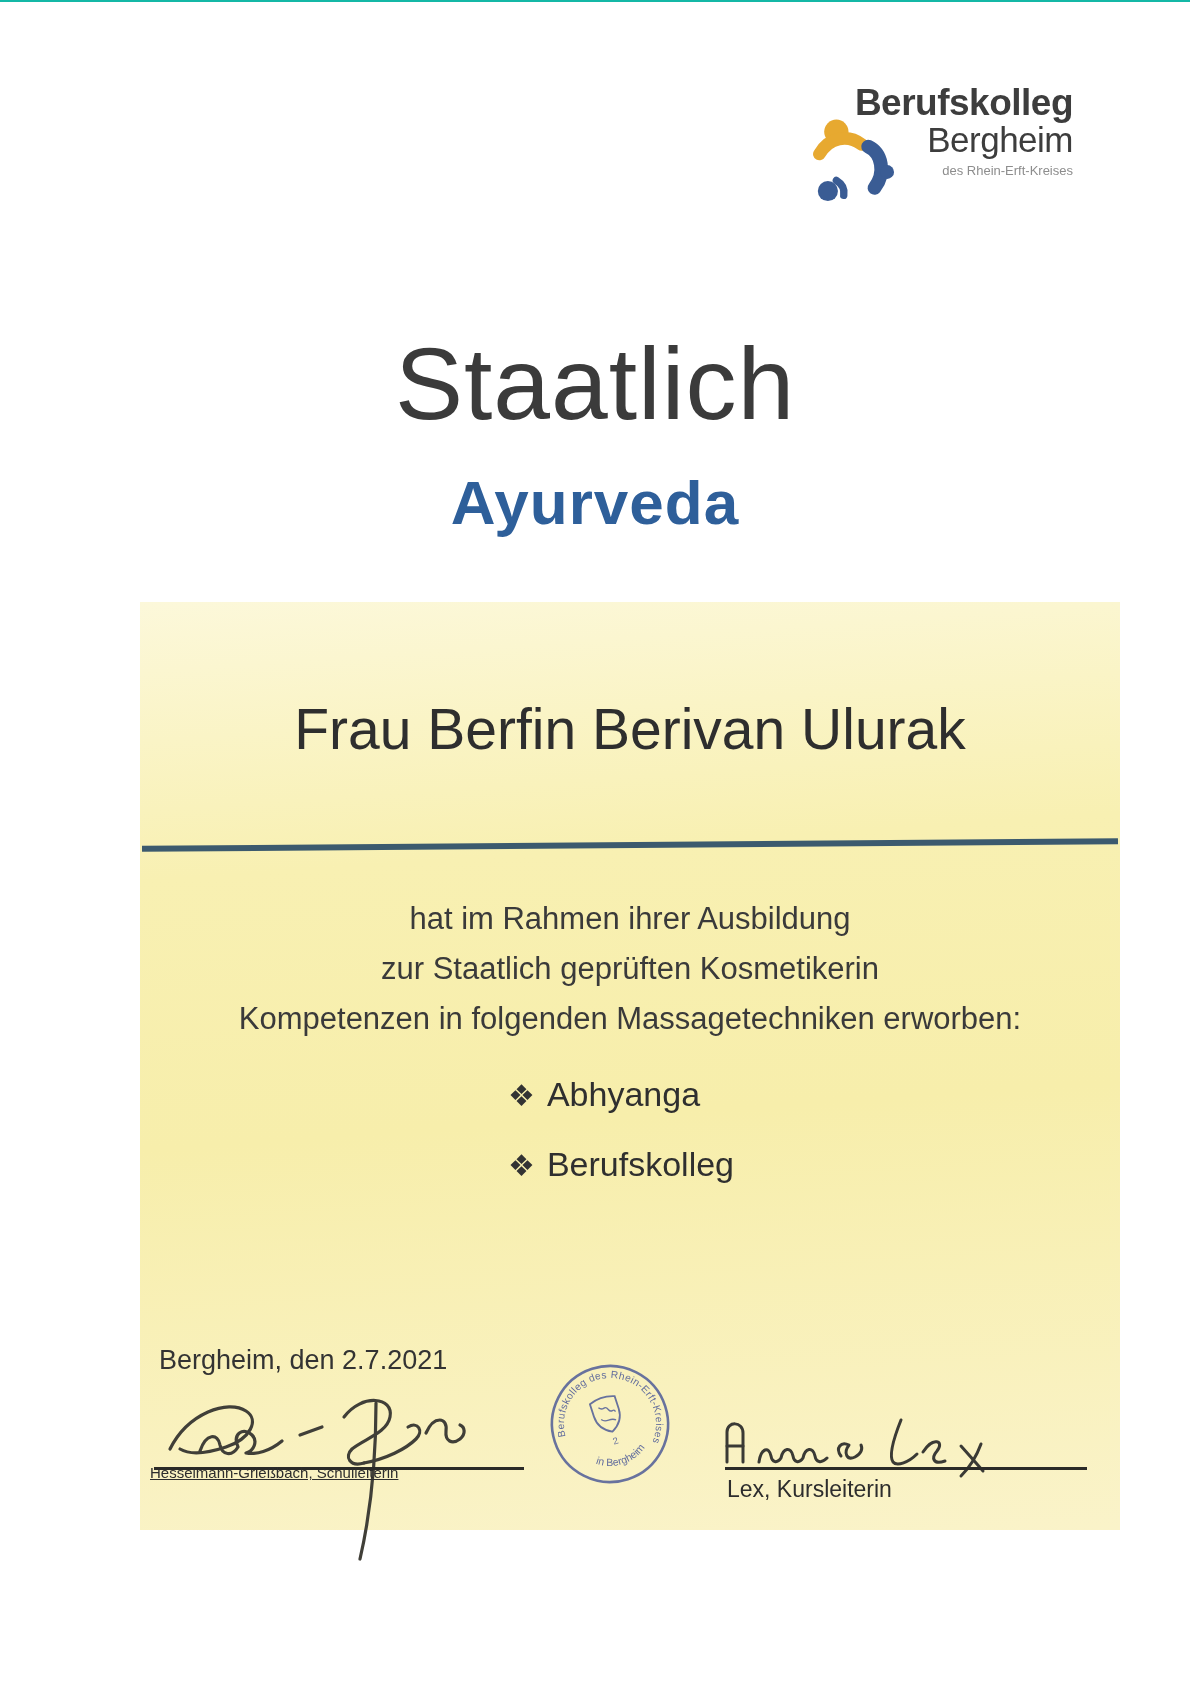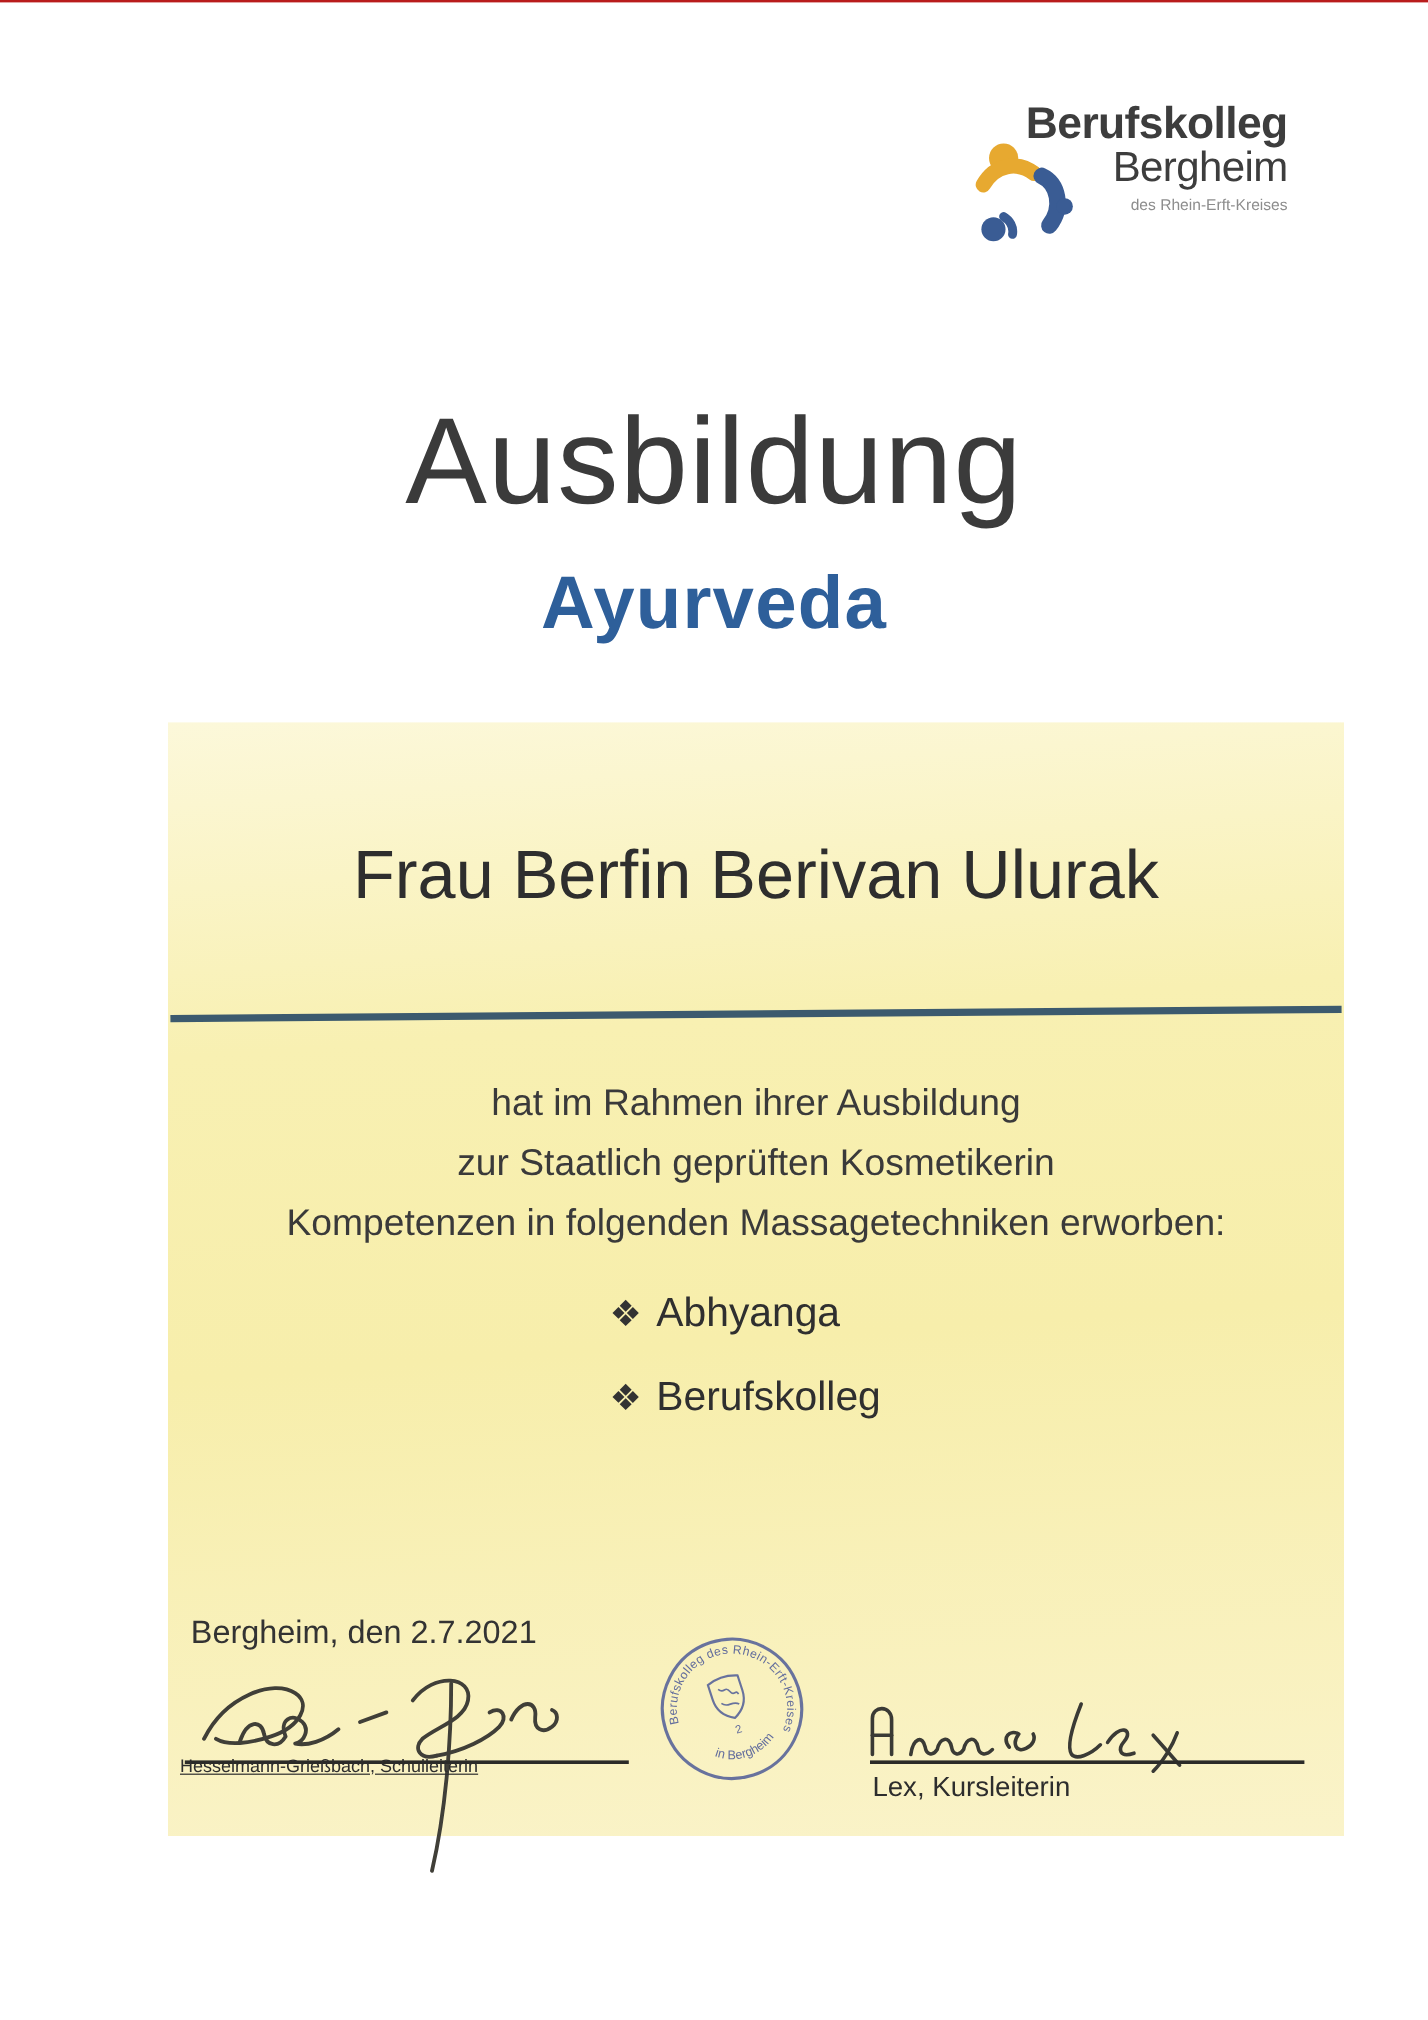--- a/index.html
+++ b/index.html
@@ -3,21 +3,21 @@
 <meta charset="utf-8">
 <style>
   * { margin:0; padding:0; box-sizing:border-box; }
   html,body { background:#ffffff; }
   .page {
     position:relative;
     width:1190px; height:1683px;
     background:#ffffff;
     font-family:"Liberation Sans","DejaVu Sans",sans-serif;
     overflow:hidden;
-    border-top:2px solid #b91c1c;
+    border-top:2px solid #14b8a6;
   }
 
   
   .logo-text { position:absolute; top:82px; right:117px; text-align:right; }
   .logo-line1 { font-size:37px; font-weight:bold; color:#3d3d3d; line-height:38px; letter-spacing:-0.5px; }
   .logo-line2 { font-size:35px; font-weight:normal; color:#3d3d3d; line-height:36px; letter-spacing:-0.5px; }
   .logo-sub   { font-size:13px; color:#8d8d8d; line-height:20px; margin-top:3px; }
   .logo-mark  { position:absolute; left:812px; top:116px; width:90px; height:90px; }
 
   
@@ -79,21 +79,21 @@
     <circle cx="71" cy="51" r="6.5" fill="#3A5C94"></circle>
     <circle cx="15" cy="69" r="9.5" fill="#3A5C94"></circle>
     <path d="M 23 59 C 28 62 31 67 30 73" fill="none" stroke="#3A5C94" stroke-width="7" stroke-linecap="round"></path>
   </svg>
   <div class="logo-text">
     <div class="logo-line1">Berufskolleg</div>
     <div class="logo-line2">Bergheim</div>
     <div class="logo-sub">des Rhein-Erft-Kreises</div>
   </div>
 
-  <div class="title">Ausbildung</div>
+  <div class="title">Staatlich</div>
   <div class="course">Ayurveda</div>
 
   <div class="panel">
 
     <div class="recipient">Frau Berfin Berivan Ulurak</div>
     <div class="divider"></div>
 
     <div class="body-text">
       <div>hat im Rahmen ihrer Ausbildung</div>
       <div>zur Staatlich geprüften Kosmetikerin</div>

